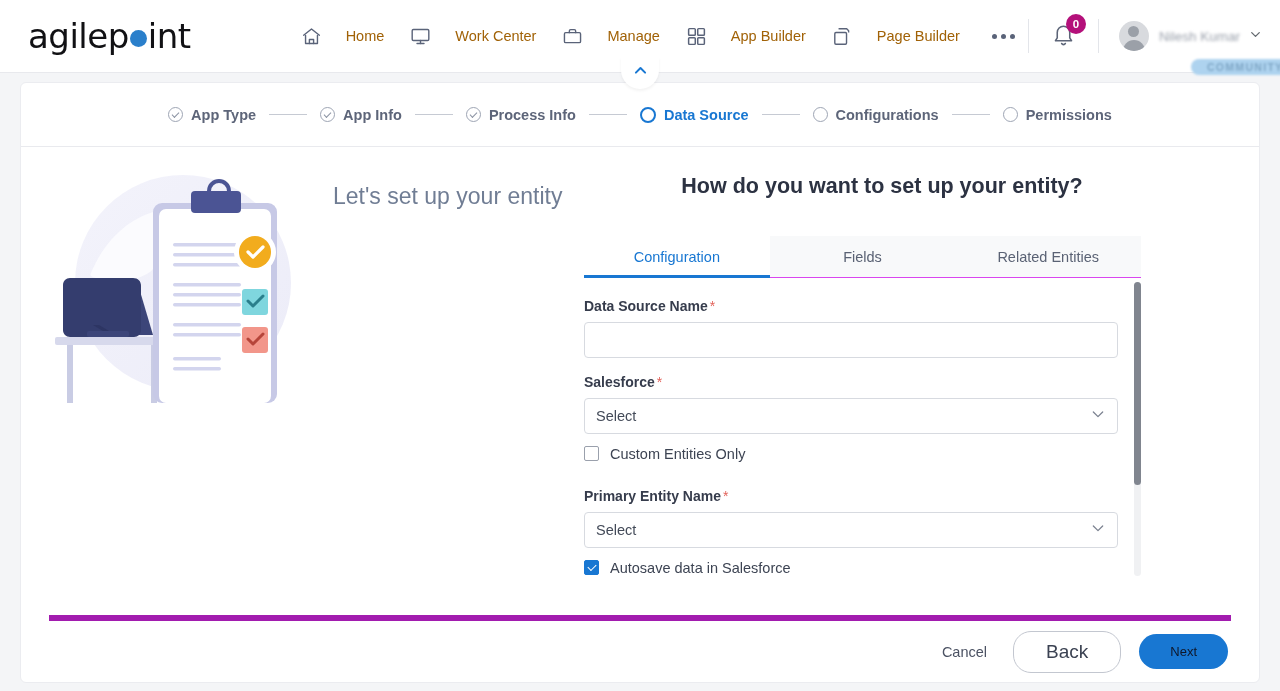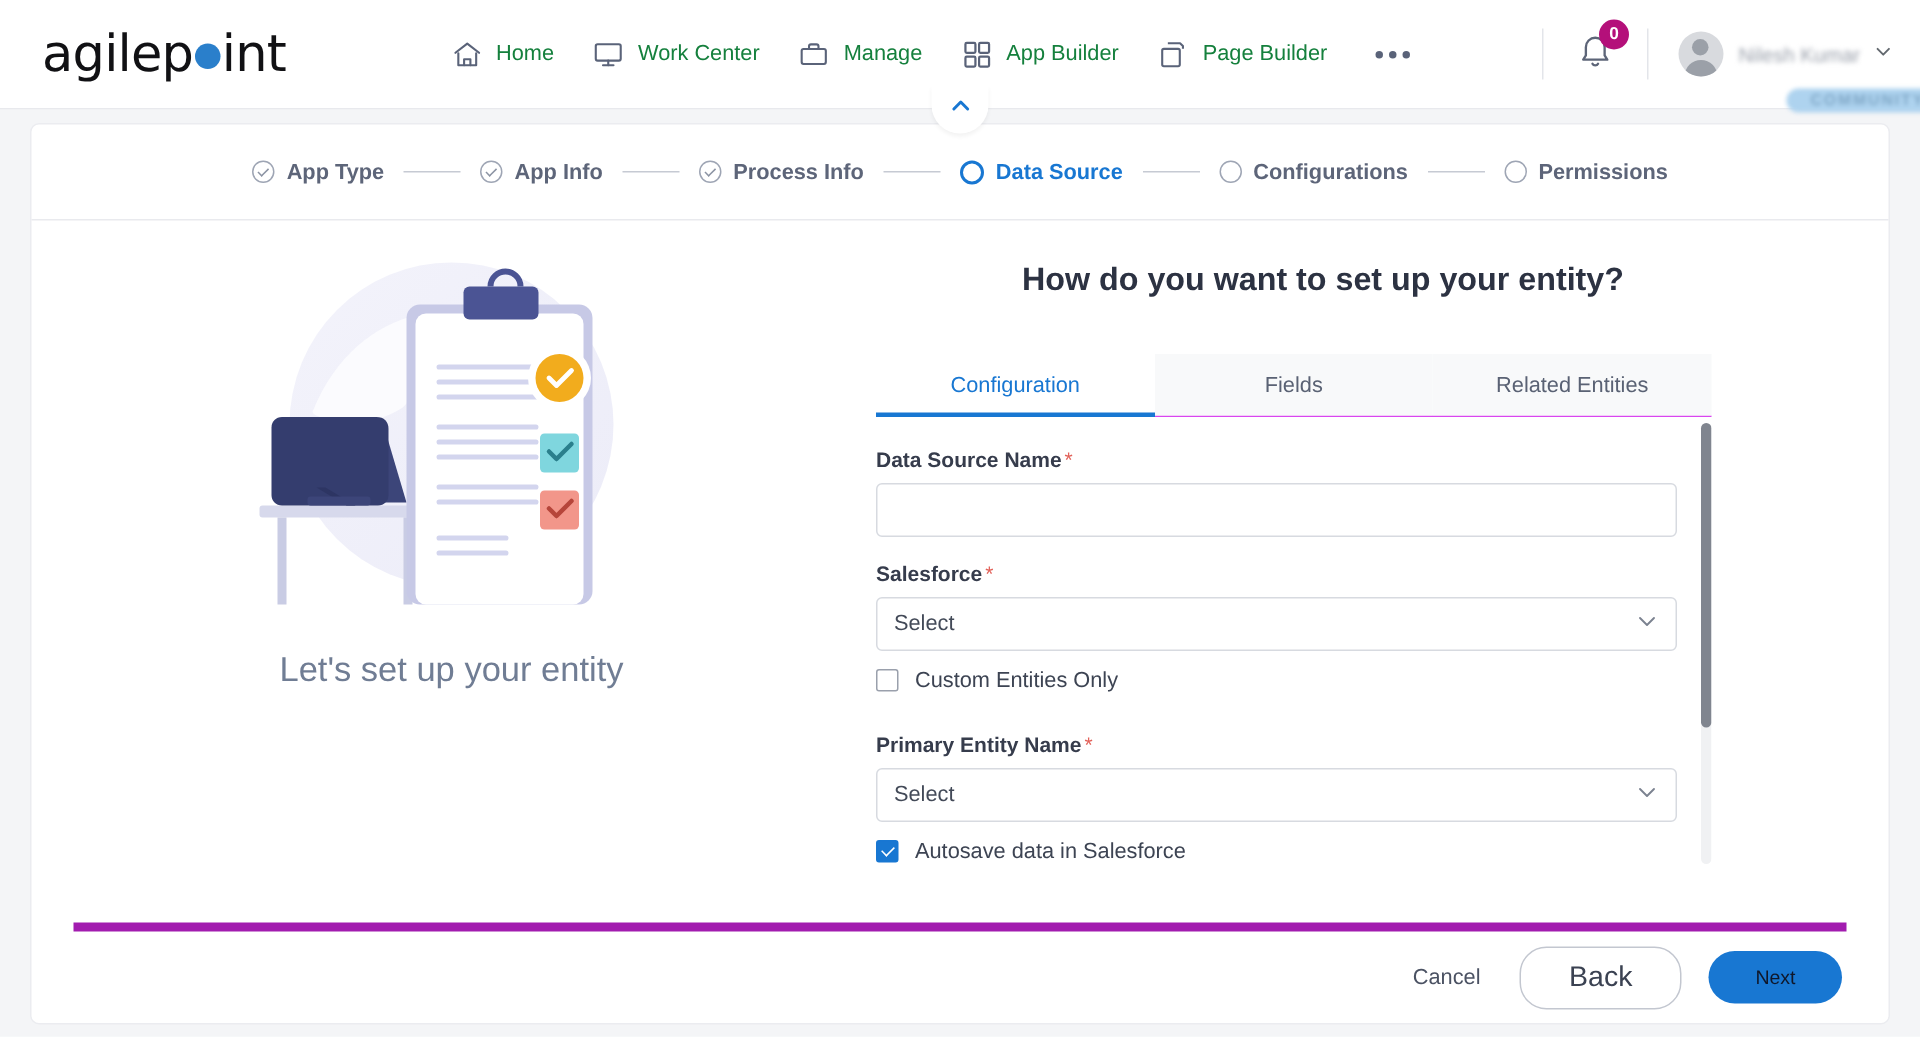--- a/index.html
+++ b/index.html
@@ -35,22 +35,22 @@
     margin: 0 1px;
     position: relative; top: -1px;
   }
   .nav {
     display: flex; align-items: center;
     margin-left: 110px;
     gap: 26px;
   }
   .nav-item {
     display: flex; align-items: center;
-    gap: 9px;
-    color: #15803d;
+    gap: 24px;
+    color: #a16207;
     font-size: 14.5px;
     cursor: pointer;
   }
   .nav-item svg { display: block; }
   .nav-dots {
     display: flex; gap: 4px; align-items: center;
     margin-left: 6px; cursor: pointer;
   }
   .nav-dots i {
     width: 5px; height: 5px; border-radius: 50%;
@@ -184,24 +184,24 @@
     margin: 0 13px;
   }
 
   
   .body-area {
     position: relative;
     height: 470px;
   }
   .illus-col {
     position: absolute;
-    left: 0; top: 0;
+    left: 12px; top: 0;
     width: 560px; height: 470px;
-    display: flex; flex-direction: column;
-    align-items: center; justify-content: flex-start;
+    display: flex; 
+    justify-content: flex-start;
     padding-top: 18px;
   }
   .illus-caption {
     margin-top: 18px;
     font-size: 23px;
     color: #707d94;
     font-weight: 400;
   }
 
   .form-col {

